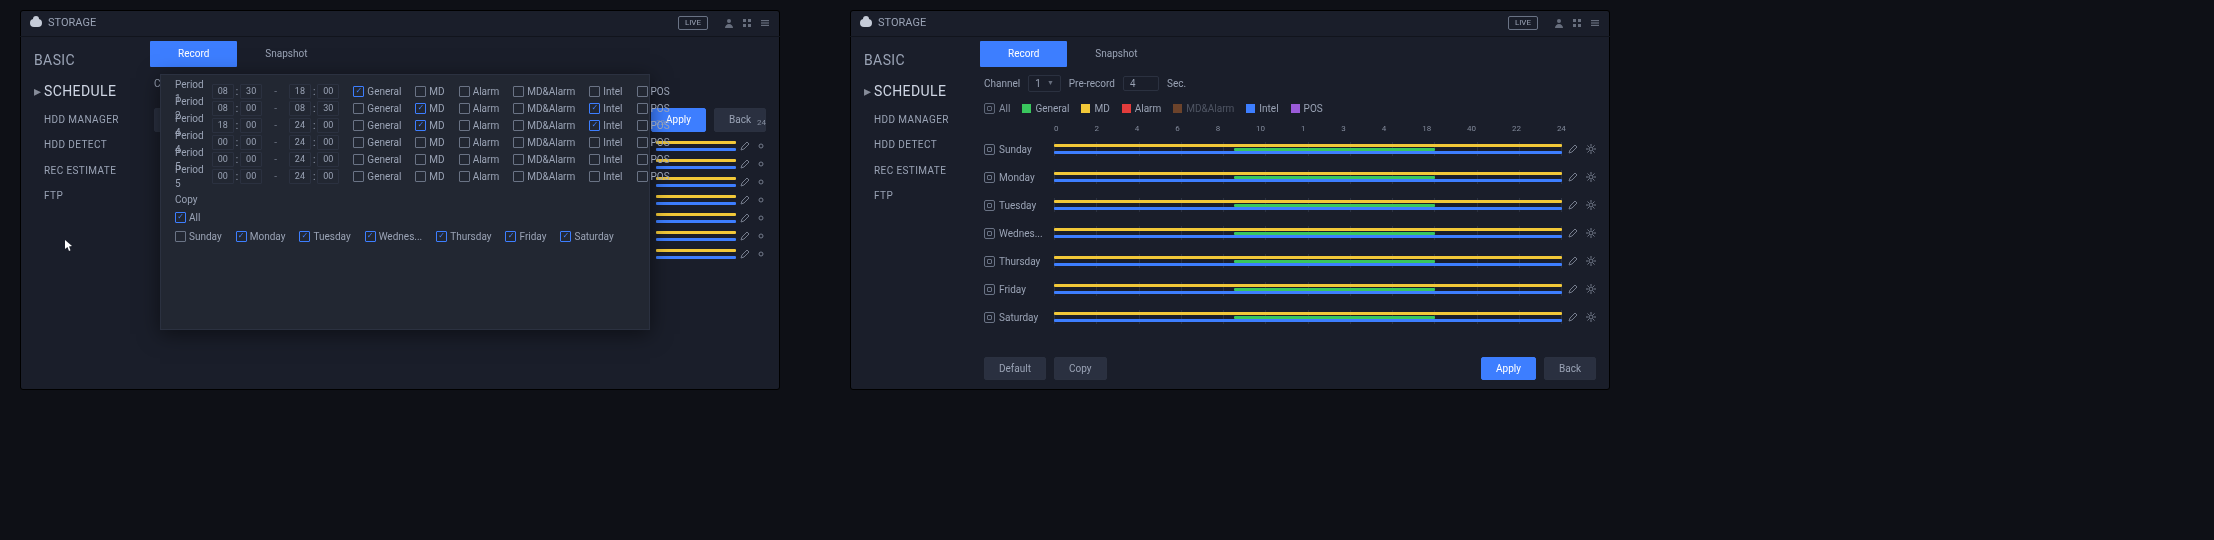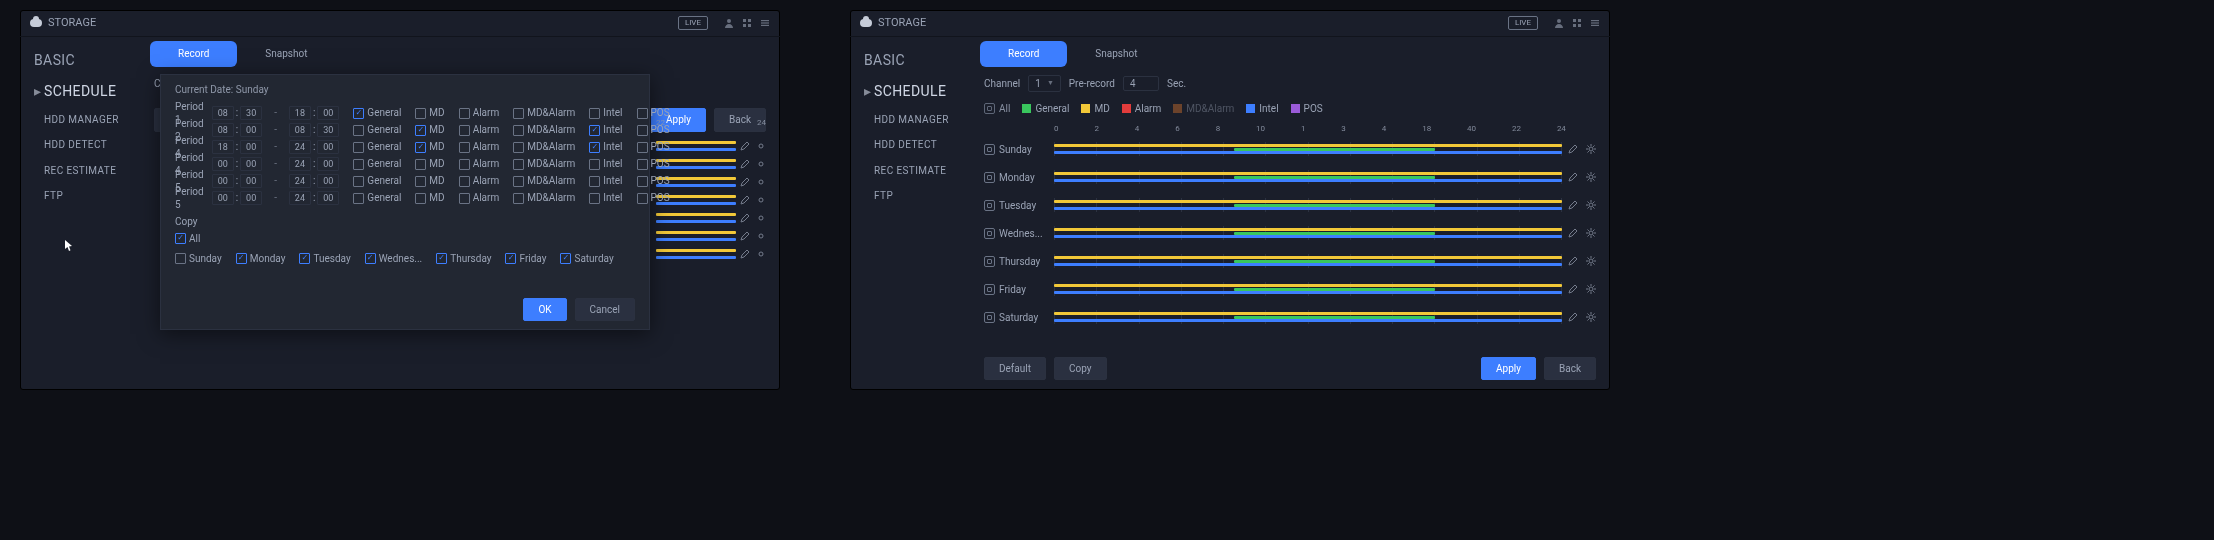--- a/index.html
+++ b/index.html
@@ -19,21 +19,21 @@
   .tb-icon{width:10px;height:10px;margin-left:8px;opacity:.6}
   .body{flex:1;display:flex;min-height:0}
   .sidebar{width:120px;padding:8px 0;}
   .side-item{padding:6px 14px;font-size:14px;letter-spacing:.4px;}
   .side-item.sub{padding-left:24px;font-size:10px}
   .side-item.active{color:#cfd6e4}
   .side-item .caret{display:inline-block;width:6px;margin-right:4px;opacity:.6}
   .main{flex:1;display:flex;flex-direction:column;min-width:0}
   .tabs{display:flex;margin:4px 0 2px 10px}
   .tab{padding:6px 28px;font-size:10px;background:transparent;cursor:pointer}
-  .tab.active{background:var(--accent);color:#fff;border-radius:6px}
+  .tab.active{background:var(--accent);color:#fff;border-radius:1px}
   .toolbar{display:flex;align-items:center;gap:8px;padding:6px 14px;font-size:10px}
   .select{display:flex;align-items:center;gap:6px;border:1px solid var(--line);padding:1px 6px;border-radius:2px}
   .sel-arrow{font-size:7px;opacity:.6}
   .input{border:1px solid var(--line);background:transparent;color:var(--text);padding:1px 6px;width:22px;border-radius:2px;font-size:10px}
   .legend{display:flex;align-items:center;gap:12px;padding:4px 14px 8px;font-size:10px}
   .swatch{width:9px;height:9px;display:inline-block;margin-right:4px;vertical-align:-1px}
   .link{display:inline-flex;align-items:center;gap:4px;opacity:.85}
   .link-icon{width:9px;height:9px;border:1px solid var(--text-dim);border-radius:2px;position:relative}
   .link-icon::after{content:"";position:absolute;inset:2px;border:1px solid var(--text-dim);border-radius:1px}
   .grid{flex:1;padding:0 14px 4px;min-height:0;display:flex;flex-direction:column}
@@ -247,21 +247,20 @@
               </svg>
               <svg class="tool" viewBox="0 0 10 10" width="10" height="10">
                 <circle cx="5" cy="5" r="2" fill="none" stroke="#9aa3b5"></circle>
               </svg>
             </div>
           </div>
         </div>
   </div>
 
   <div class="modal-wrap">
-    <div class="mdate"><span>Current Date:</span> <span>Sunday</span></div>
     <div id="period-rows">
           <div class="prow">
             <span class="pname">Period 1</span>
   <span class="time"><span class="tbox">08</span>:<span class="tbox">30</span></span>
   <span class="dash">-</span>
   <span class="time"><span class="tbox">18</span>:<span class="tbox">00</span></span>
   <span class="chk">
               <span class="cb on"></span>
               <span>General</span>
             </span>
@@ -466,24 +465,20 @@
             </span>
             <span class="chk" style="margin-left: 0px;">
               <span class="cb on"></span>
               <span>Friday</span>
             </span>
             <span class="chk" style="margin-left: 0px;">
               <span class="cb on"></span>
               <span>Saturday</span>
             </span>
           </div>
-    </div>
-    <div class="mfooter">
-      <span class="btn primary">OK</span>
-      <span class="btn">Cancel</span>
     </div>
   </div>
 
   <div class="cursor">
         <svg viewBox="0 0 8 12">
           <path d="M0 0 L0 9 L2.5 7 L4 11 L5.5 10.3 L4 6.5 L7 6 Z" fill="#fff"></path>
         </svg>
       </div>
 </div>
 

